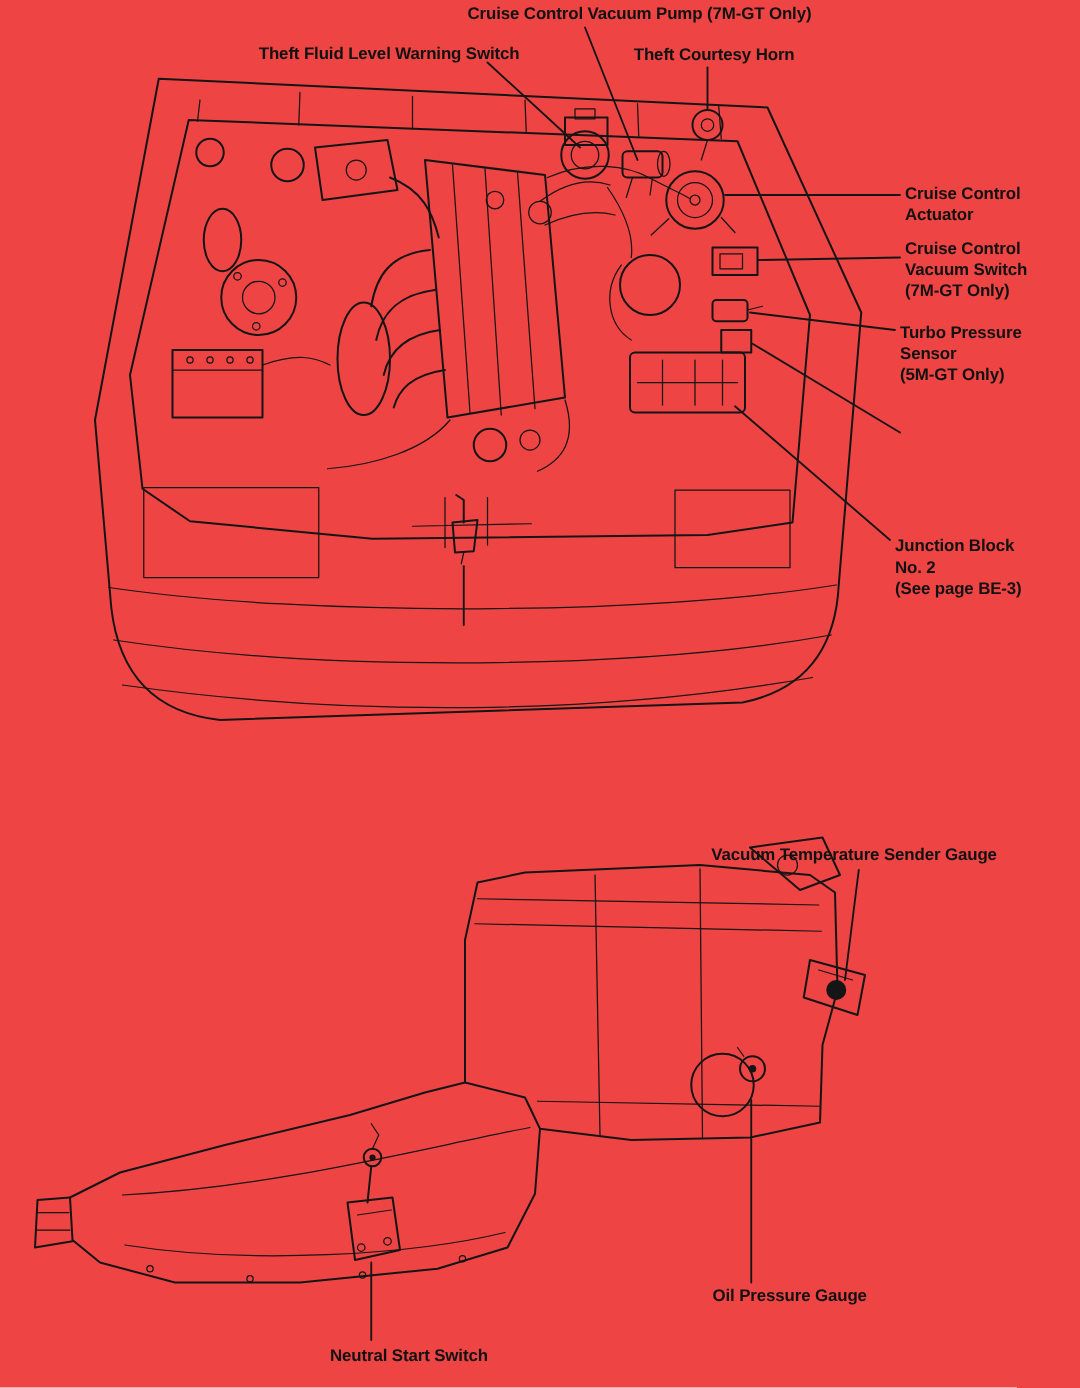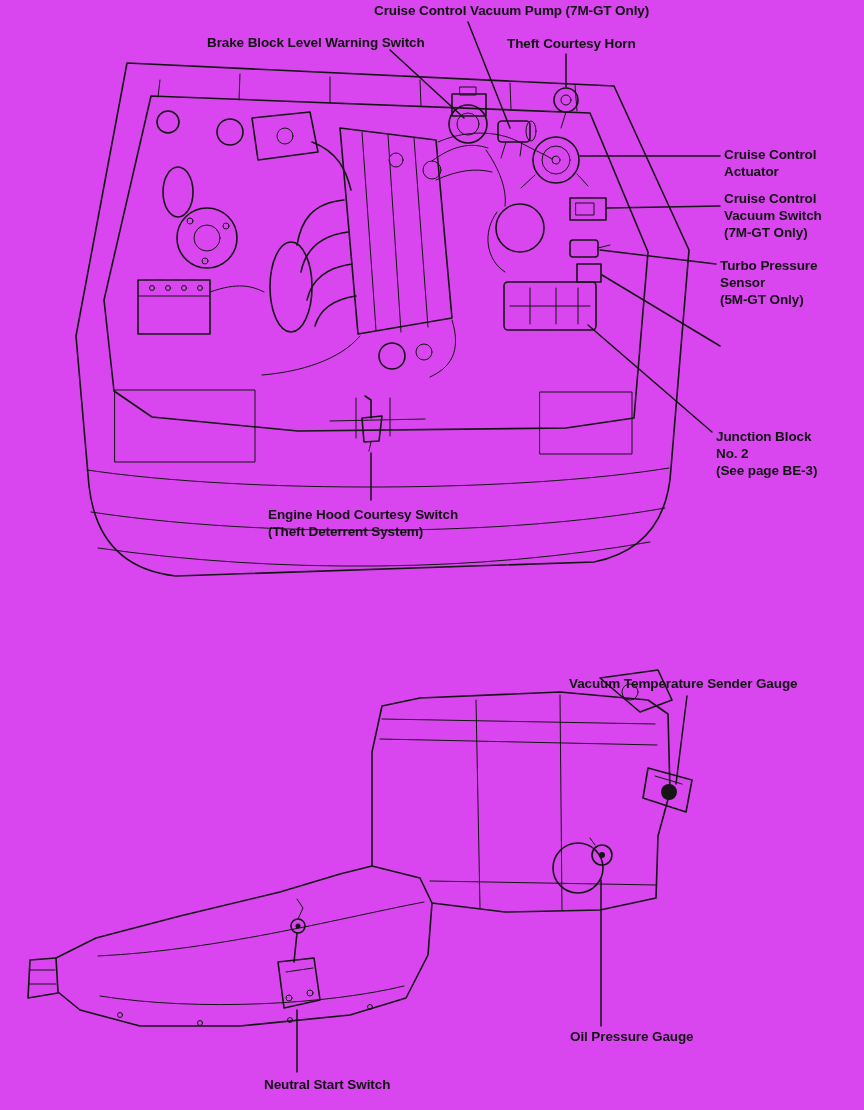--- a/index.html
+++ b/index.html
@@ -1,20 +1,20 @@
 <!DOCTYPE html>
 <html><head>
 <meta charset="utf-8">
 <style>
   html, body { margin: 0; padding: 0; background: #ffffff; }
   #page {
     position: relative;
     width: 864px;
     height: 1110px;
-    background: #d946ef;
+    background: #ef4444;
     overflow: hidden;
     font-family: "Liberation Sans", sans-serif;
   }
   #art {
     position: absolute;
     left: 0; top: 0;
   }
   .art path, .art line, .art rect, .art circle, .art ellipse, .art polyline, .art polygon {
     fill: none;
     stroke: #151515;
@@ -220,42 +220,40 @@
       <line x1="712" y1="432" x2="588" y2="325"></line>
       <line x1="371" y1="500" x2="371" y2="453"></line>
       <line x1="687" y1="696" x2="676" y2="784"></line>
       <line x1="601" y1="1026" x2="601" y2="880"></line>
       <line x1="297" y1="1072" x2="297" y2="1010"></line>
     </g>
   </svg>
 
   <div class="lbl" style="left:374px; top:2px;">Cruise Control Vacuum Pump (7M-GT Only)</div>
 
-  <div class="lbl" style="left:207px; top:34px;">Brake Block Level Warning Switch</div>
+  <div class="lbl" style="left:207px; top:34px;">Theft Fluid Level Warning Switch</div>
 
   <div class="lbl" style="left:507px; top:35px;">Theft Courtesy Horn</div>
 
   <div class="lbl" style="left:724px; top:146px;">Cruise Control
 Actuator</div>
 
   <div class="lbl" style="left:724px; top:190px;">Cruise Control
 Vacuum Switch
 (7M-GT Only)</div>
 
   <div class="lbl" style="left:720px; top:257px;">Turbo Pressure
 Sensor
 (5M-GT Only)</div>
 
 
   <div class="lbl" style="left:716px; top:428px;">Junction Block
 No. 2
 (See page BE-3)</div>
 
-  <div class="lbl" style="left:268px; top:506px;">Engine Hood Courtesy Switch
-(Theft Deterrent System)</div>
 
   <div class="lbl" style="left:569px; top:675px;">Vacuum Temperature Sender Gauge</div>
 
   <div class="lbl" style="left:545px; top:1028px;margin-left:25px;">Oil Pressure Gauge</div>
 
   <div class="lbl" style="left:228px; top:1076px;padding-left:36px;">Neutral Start Switch</div>
 
 </div>
 
 </body></html>

